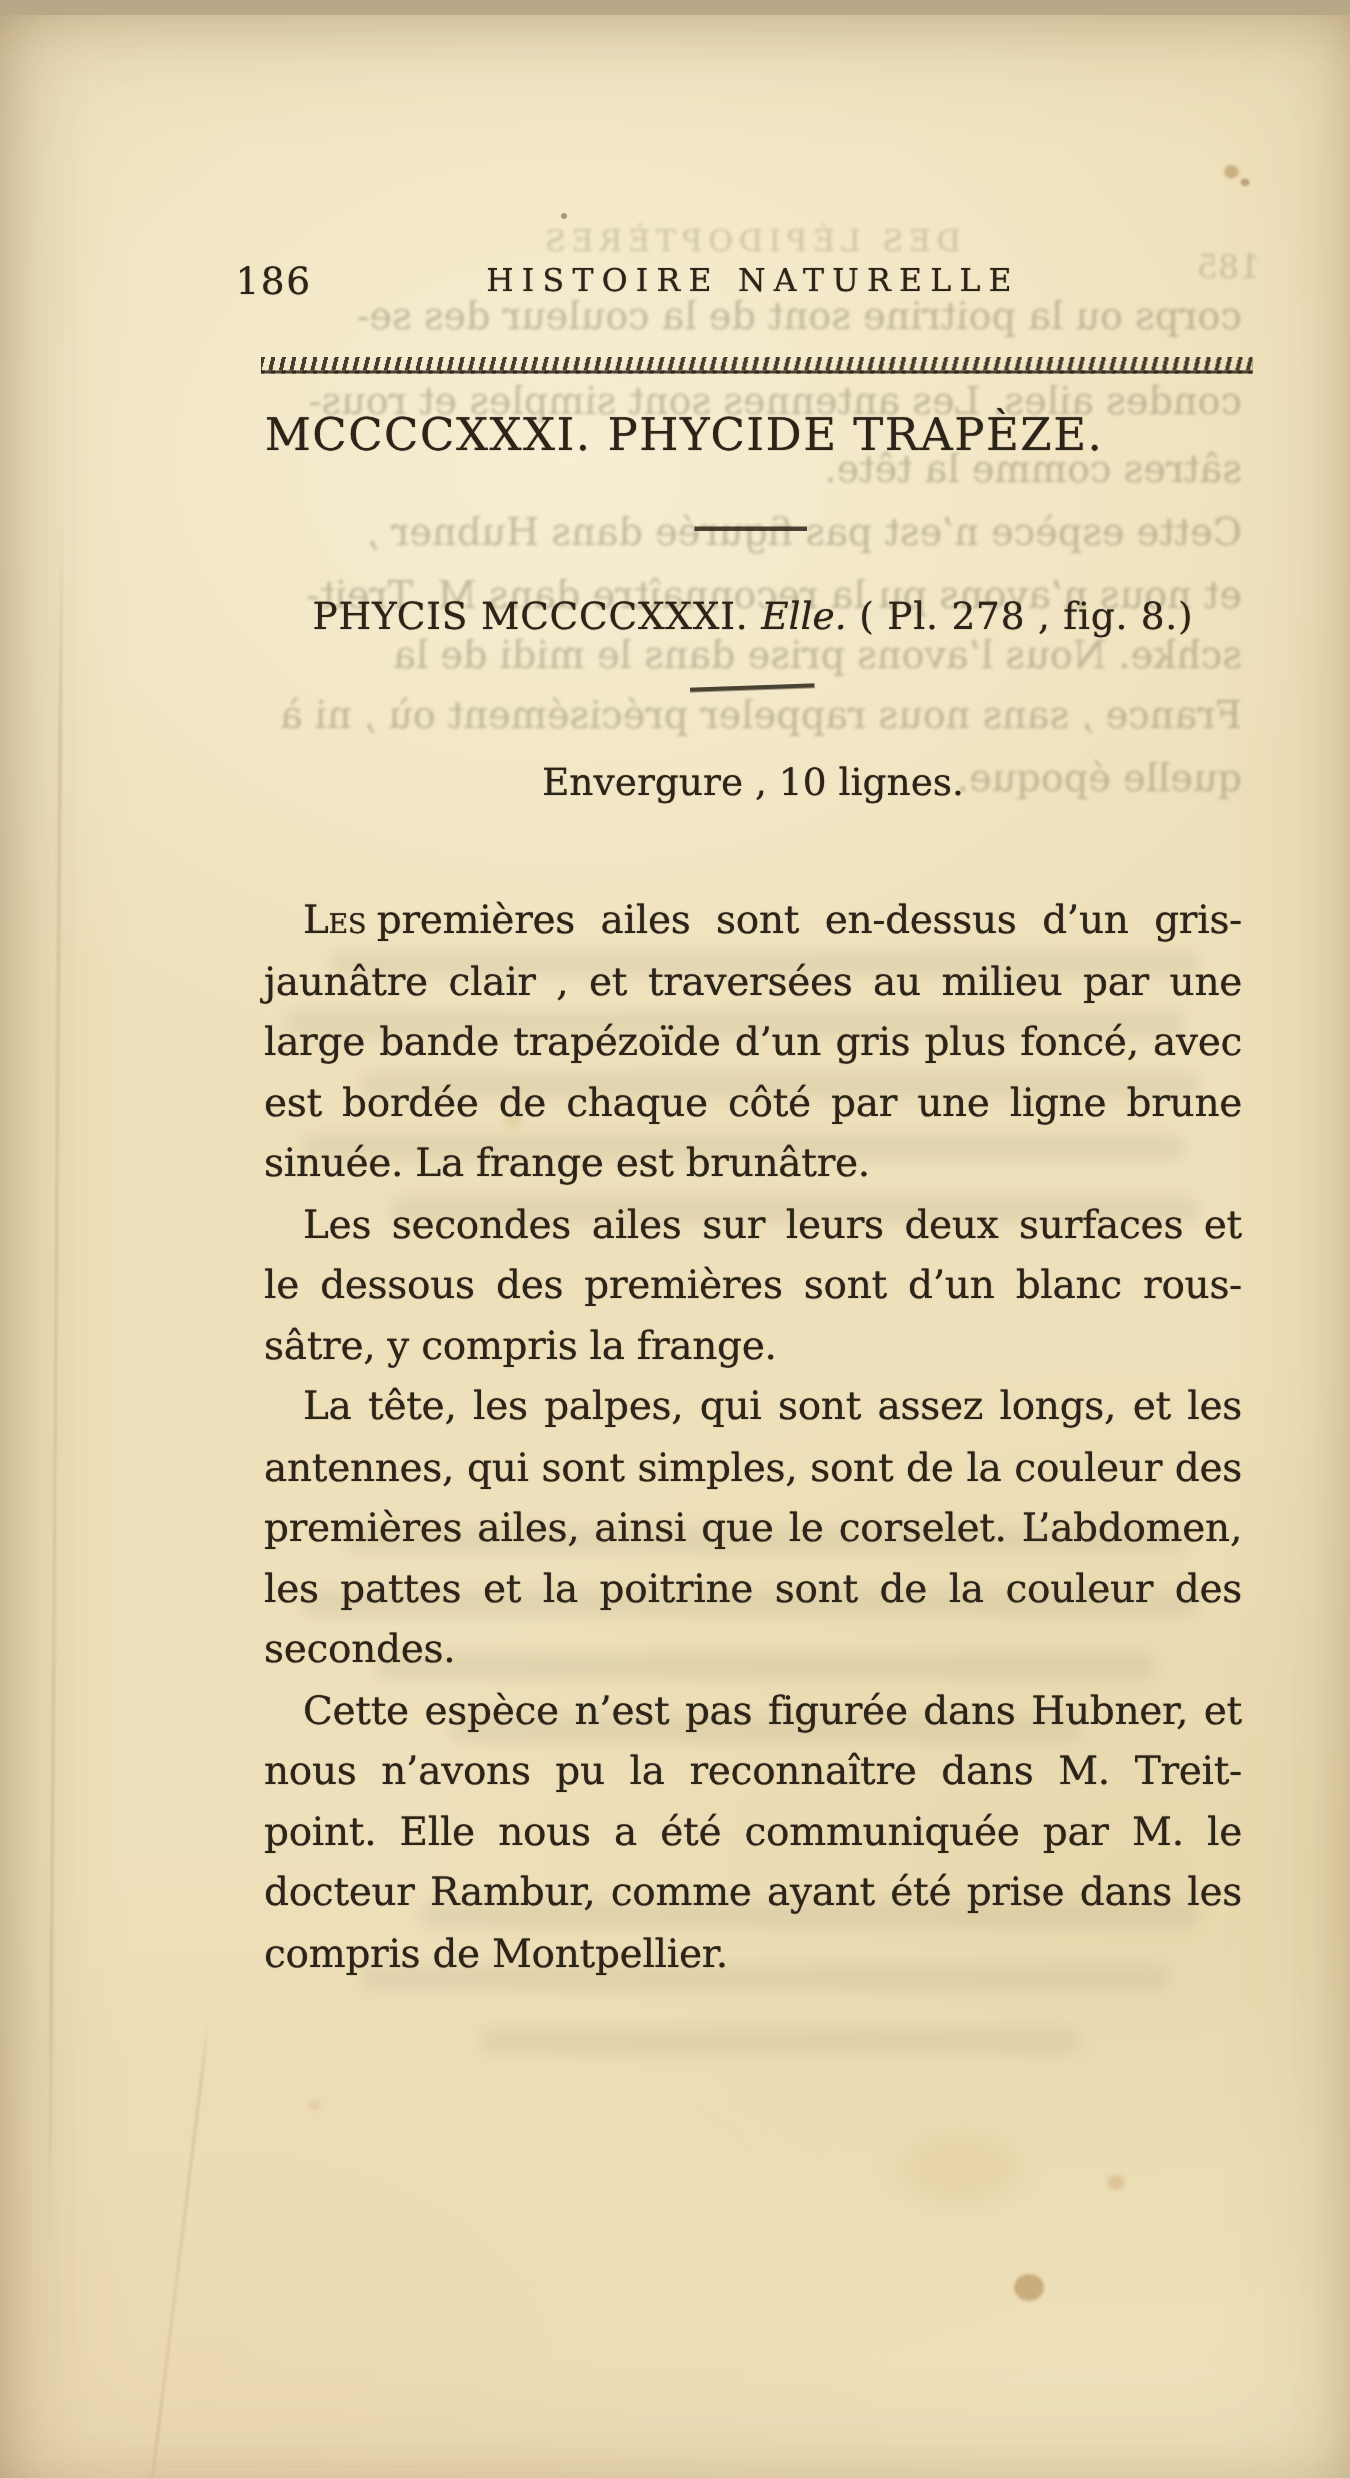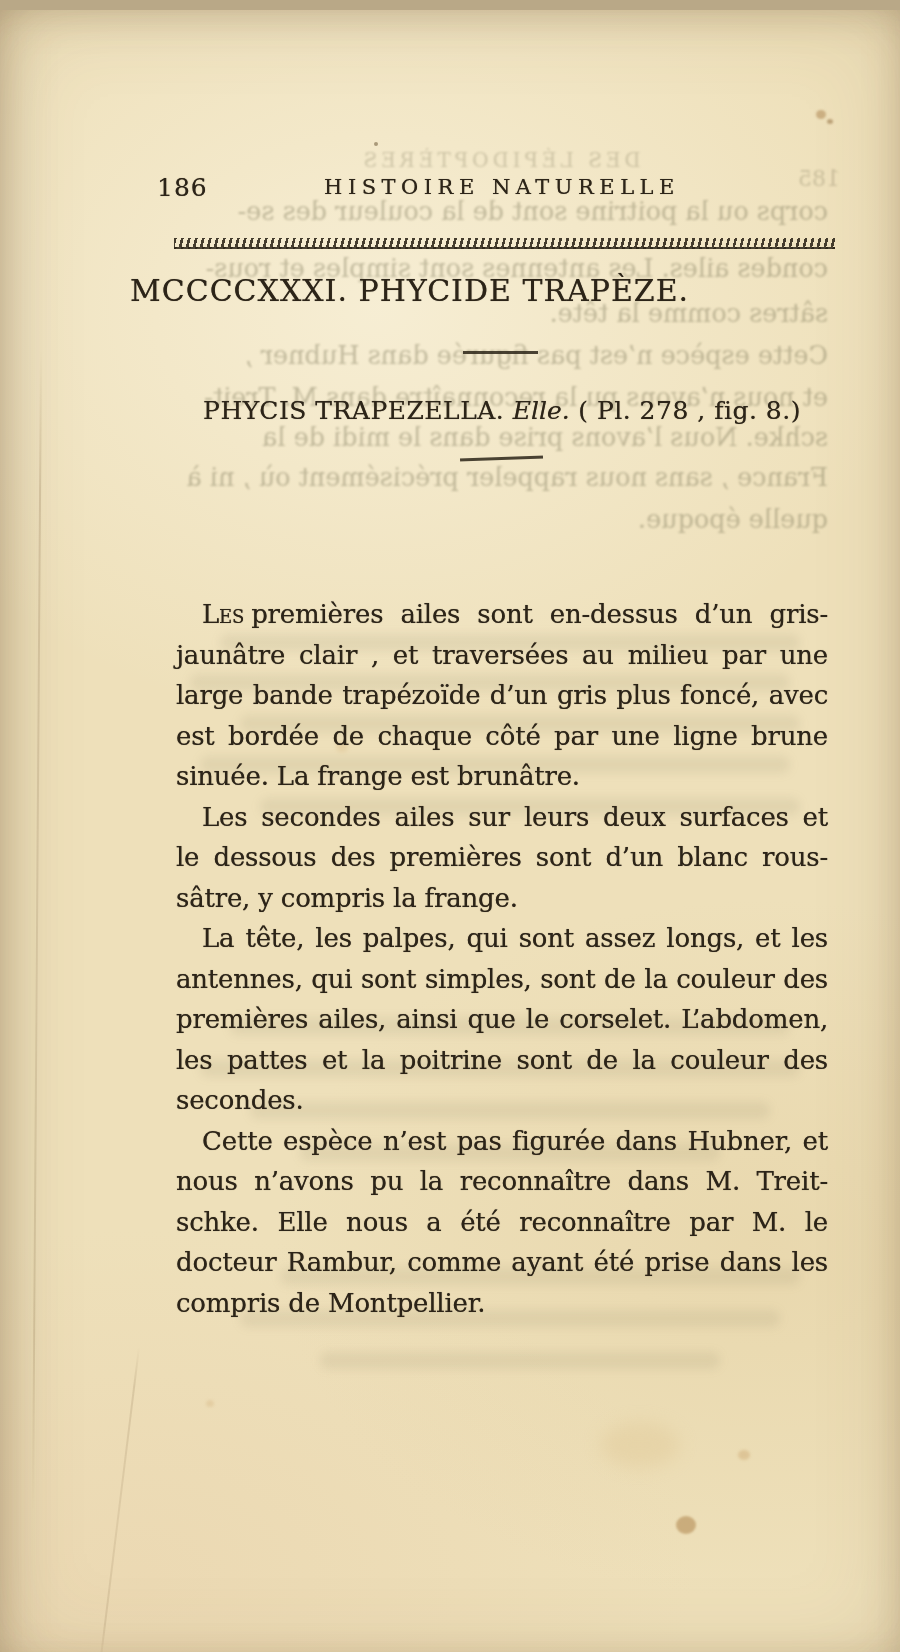--- a/index.html
+++ b/index.html
@@ -27,21 +27,21 @@
   
   .pagenum{position:absolute;left:157px;top:163px;font-size:25px;letter-spacing:1px;}
   .running-header{position:absolute;left:176px;top:165px;width:652px;text-align:center;
     font-size:21px;letter-spacing:5.5px;font-weight:400;}
   
   .wavy-rule{position:absolute;left:174px;top:228px;width:661px;height:9px;
     background:repeating-linear-gradient(104deg, rgba(44,36,24,.88) 0 2.6px, rgba(44,36,24,0) 2.6px 6.8px);
     border-bottom:2px solid rgba(44,36,24,.85);
     filter:blur(.3px);}
   
-  .entry-title{position:absolute;left:130px;top:263px;width:652px;text-align:left;
+  .entry-title{position:absolute;left:130px;top:263px;width:652px;text-align:center;
     font-size:30px;letter-spacing:1px;}
   .rule-short{position:absolute;background:rgba(44,36,24,.85);filter:blur(.3px);}
   .rule-1{left:463px;top:341px;width:75px;height:3px;}
   .rule-2{left:460px;top:447px;width:83px;height:2.5px;transform:rotate(-2deg);}
   .species-line{position:absolute;left:176px;top:386px;width:652px;text-align:center;
     font-size:25px;letter-spacing:.5px;}
   .species-authority{font-style:italic;letter-spacing:0;}
   .wingspan{position:absolute;left:176px;top:497px;width:652px;text-align:center;font-size:25px;}
   
   .body-text{position:absolute;left:176px;top:584px;width:652px;}
@@ -109,27 +109,28 @@
 
   <div class="pagenum ink">186</div>
   <div class="running-header ink">HISTOIRE NATURELLE</div>
 
   <div class="wavy-rule"></div>
 
   <div class="entry-title ink">MCCCCXXXI. PHYCIDE TRAPÈZE.</div>
 
   <div class="rule-short rule-1"></div>
 
-  <div class="species-line ink"><span>PHYCIS TRAPEZELLA.</span>
+  <div class="species-line ink"><span>PHYCIS MCCCCXXXI.</span>
     <span class="species-authority">Elle.</span>
     <span>( Pl. 278 , fig. 8.)</span>
   </div>
 
   <div class="rule-short rule-2"></div>
 
+  <div class="wingspan ink">Envergure , 10 lignes.</div>
 
   <div class="body-text ink">
 
     <div class="line indent"><span class="sc">Les</span><span>premières ailes sont en-dessus d’un gris-</span></div>
     <div class="line">jaunâtre clair , et traversées au milieu par une</div>
     <div class="line">large bande trapézoïde d’un gris plus foncé, avec</div>
     <div class="line">est bordée de chaque côté par une ligne brune</div>
     <div class="line end">sinuée. La frange est brunâtre.</div>
 
     <div class="line indent">Les secondes ailes sur leurs deux surfaces et</div>
@@ -137,18 +138,18 @@
     <div class="line end">sâtre, y compris la frange.</div>
 
     <div class="line indent">La tête, les palpes, qui sont assez longs, et les</div>
     <div class="line">antennes, qui sont simples, sont de la couleur des</div>
     <div class="line">premières ailes, ainsi que le corselet. L’abdomen,</div>
     <div class="line">les pattes et la poitrine sont de la couleur des</div>
     <div class="line end">secondes.</div>
 
     <div class="line indent">Cette espèce n’est pas figurée dans Hubner, et</div>
     <div class="line">nous n’avons pu la reconnaître dans M. Treit-</div>
-    <div class="line">schke. Elle nous a été reconnaître par M. le</div>
+    <div class="line">point. Elle nous a été communiquée par M. le</div>
     <div class="line">docteur Rambur, comme ayant été prise dans les</div>
     <div class="line end">compris de Montpellier.</div>
   </div>
 
 </div>
 
 </body></html>

